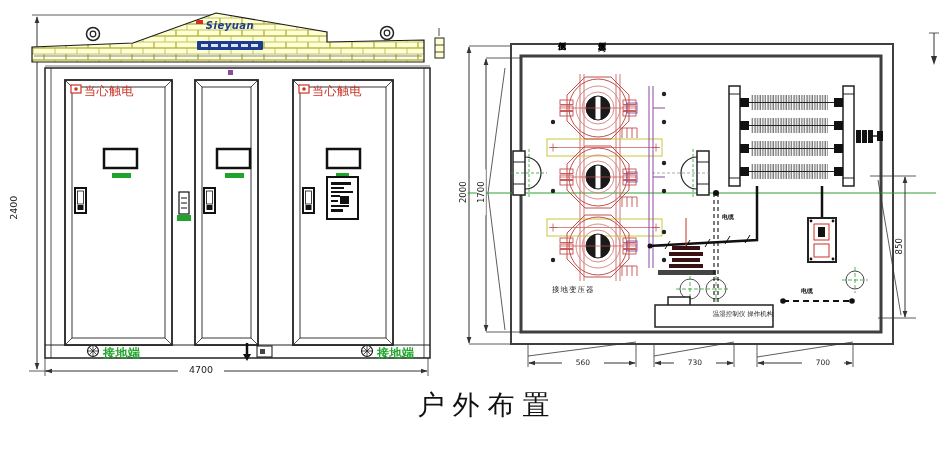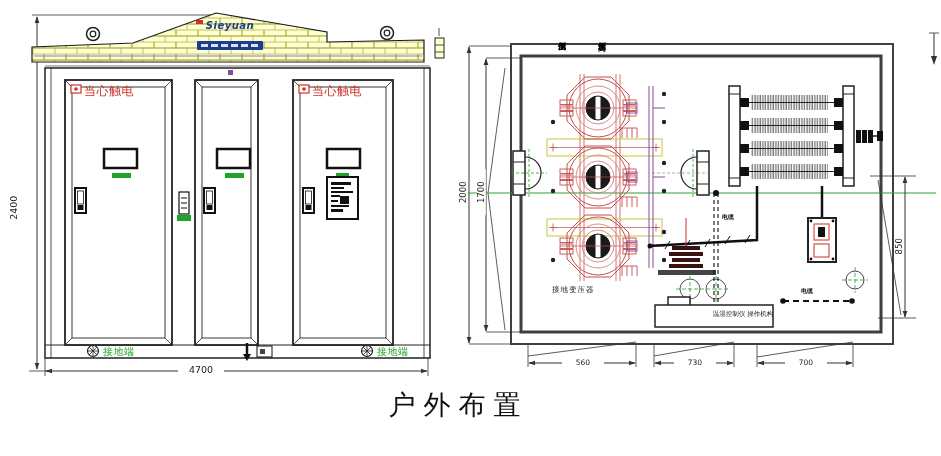--- a/index.html
+++ b/index.html
@@ -8,21 +8,21 @@
   .canvas svg{position:absolute;left:0;top:0;}
   .lbl{position:absolute;white-space:nowrap;color:#1a1a1a;line-height:1;}
   .c{text-align:center;}
   .rot{transform:rotate(-90deg);transform-origin:center center;}
   .vtx{writing-mode:vertical-rl;text-orientation:upright;}
   .bgw{background:#ffffff;padding:0 1px;}
   .dimtxt{font-size:9.5px;color:#222;}
   .dimsm{font-size:7.5px;color:#222;}
   .dimrot{font-size:8.5px;color:#222;}
   .warn{font-size:12px;color:#cc3326;letter-spacing:0.5px;}
-  .grn{font-size:10px;font-weight:normal;color:#1fa32b;letter-spacing:0.5px;}
+  .grn{font-size:12px;font-weight:bold;color:#1fa32b;letter-spacing:0.5px;}
   .logo{font-style:italic;font-weight:bold;font-size:10px;color:#1c3d8f;letter-spacing:0.5px;}
   .cnlabel{font-size:7.5px;color:#222;letter-spacing:1px;text-align:center;}
   .cnsmall{font-size:6.5px;color:#222;}
   .cntiny{font-size:6px;color:#111;font-weight:bold;}
   .topv{font-size:8px;font-weight:bold;color:#000;letter-spacing:0;}
   .title{font-family:"Liberation Serif",serif;font-size:27px;color:#111;letter-spacing:8px;}
 </style>
 </head>
 <body>
 
@@ -340,24 +340,24 @@
 <span class="lbl warn" style="left:312px;top:85px;">当心触电</span>
 <span class="lbl grn" style="left:103px;top:347px;">接地端</span>
 <span class="lbl grn" style="left:377px;top:347px;">接地端</span>
 <span class="lbl c dimtxt bgw" style="left:178px;top:365px;width:44px;">4700</span>
 
 <span class="lbl c rot dimrot bgw" style="left:440px;top:188px;width:44px;">2000</span>
 <span class="lbl c rot dimrot bgw" style="left:458px;top:188px;width:44px;">1700</span>
 <span class="lbl c rot dimrot bgw" style="left:876px;top:242px;width:44px;">850</span>
 <span class="lbl c dimsm bgw" style="left:562px;top:359px;width:40px;">560</span>
 <span class="lbl c dimsm bgw" style="left:674px;top:359px;width:40px;">730</span>
-<span class="lbl c dimsm bgw" style="left:785px;top:359px;width:40px;">700</span>
+<span class="lbl c dimsm bgw" style="left:802px;top:359px;width:40px;">700</span>
 
 <span class="lbl vtx topv" style="left:557px;top:36px;height:44px;">低压侧</span>
 <span class="lbl vtx topv" style="left:597px;top:36px;height:44px;">高压侧</span>
 <span class="lbl cnlabel" style="left:552px;top:286px;">接地变压器</span>
 <span class="lbl c cnsmall" style="left:687px;top:311px;width:112px;">温湿控制仪 操作机构</span>
 <span class="lbl cntiny" style="left:722px;top:214px;">电缆</span>
 <span class="lbl cntiny" style="left:801px;top:288px;">电缆</span>
 
-<span class="lbl c title" style="left:366px;top:392px;width:185px;">户外布置</span>
+<span class="lbl c title" style="left:395px;top:392px;width:185px;">户外布置</span>
 
 </div>
 
 </body></html>

